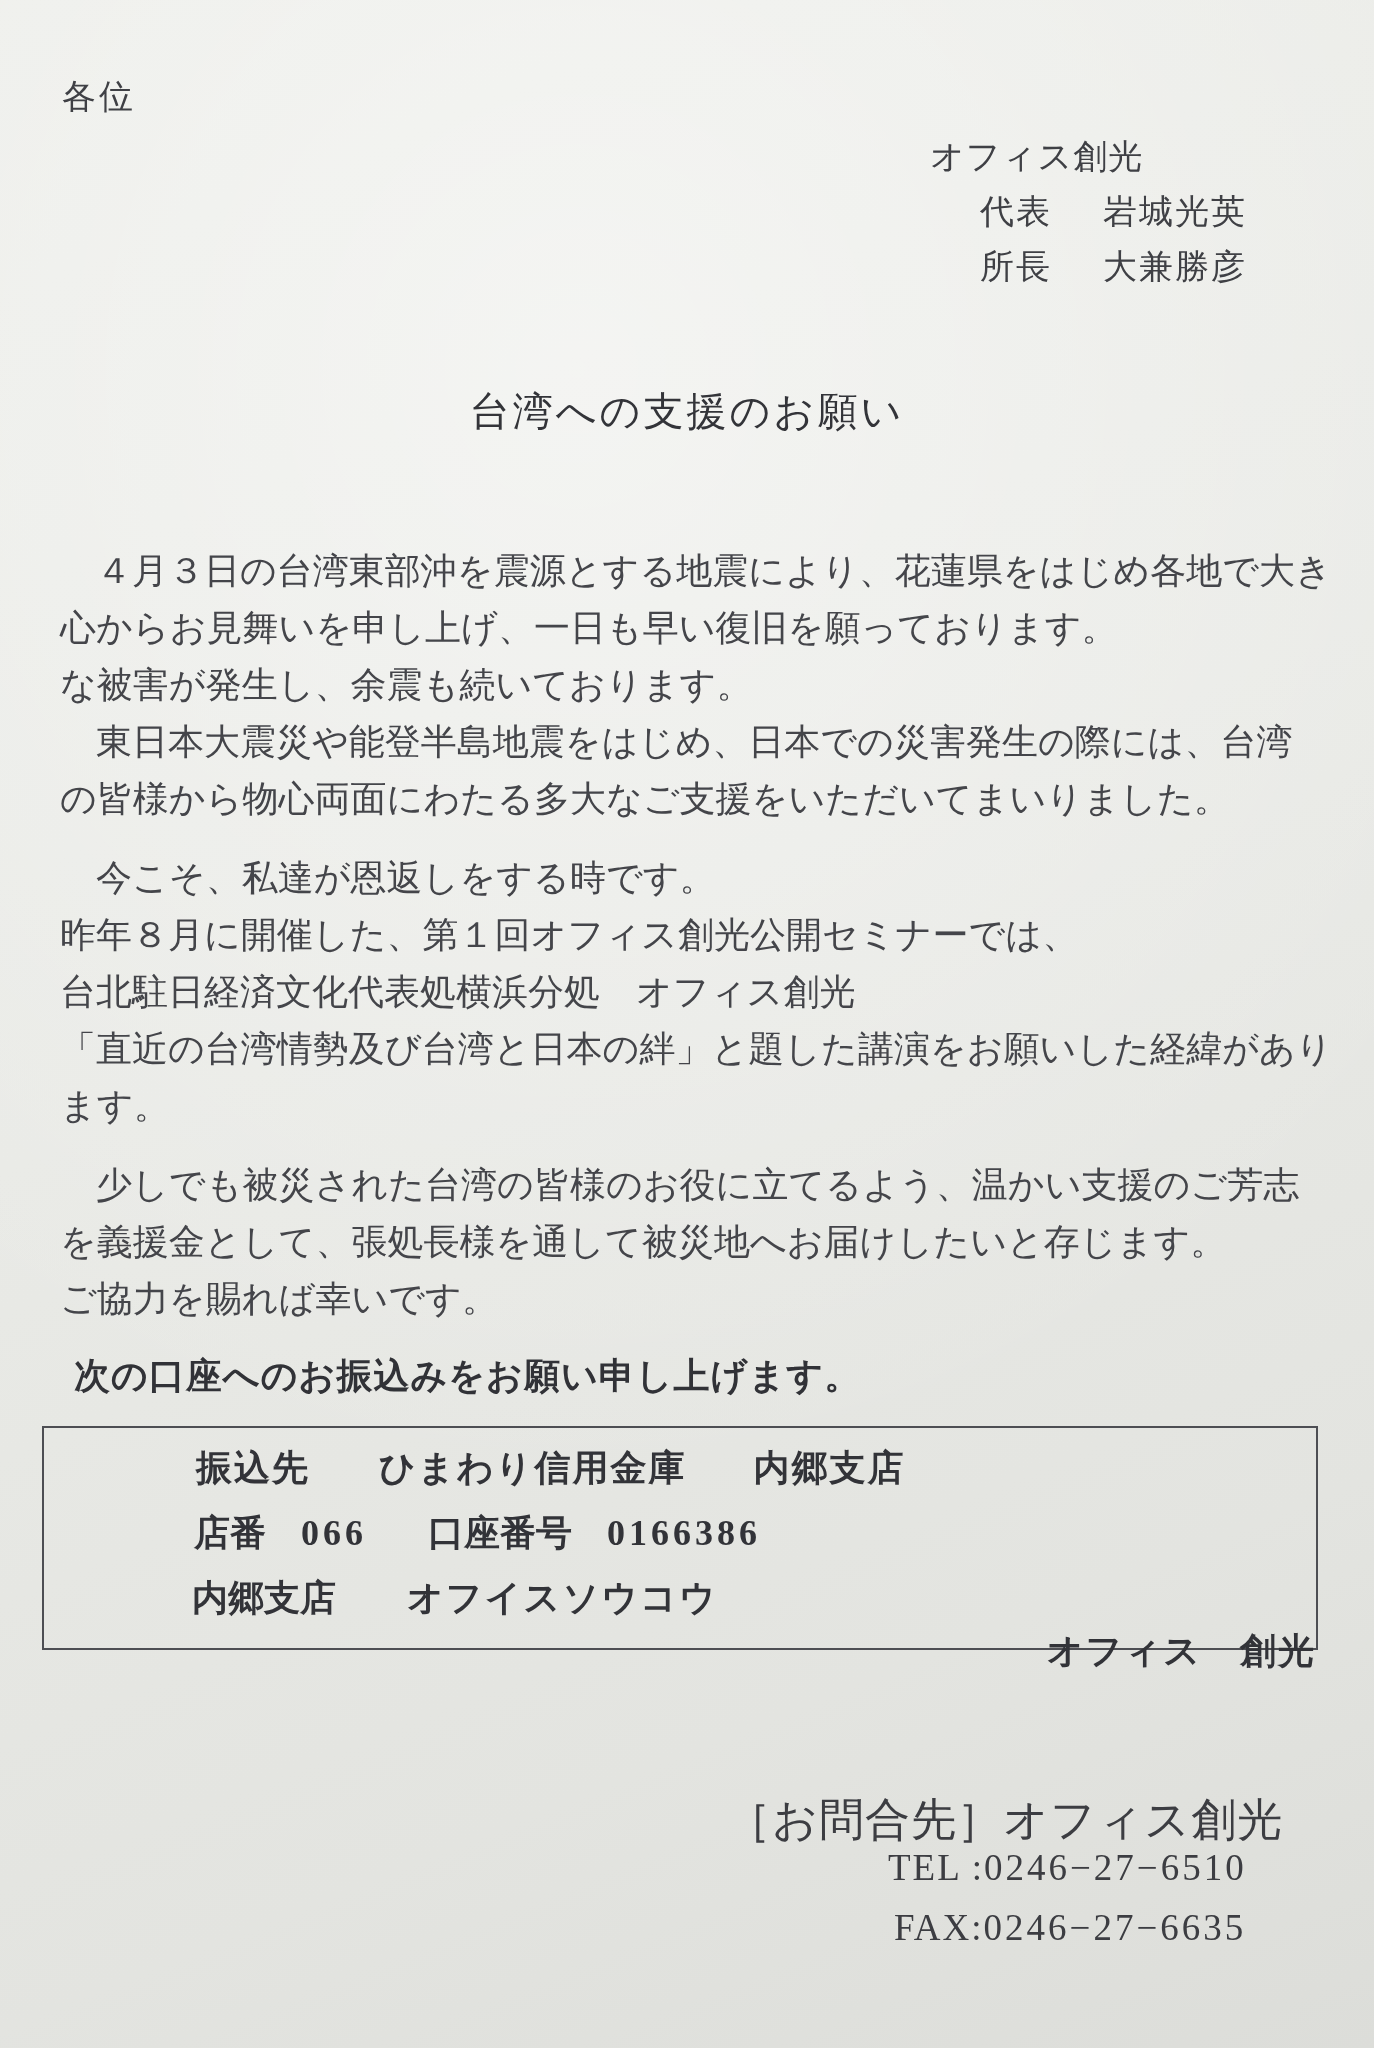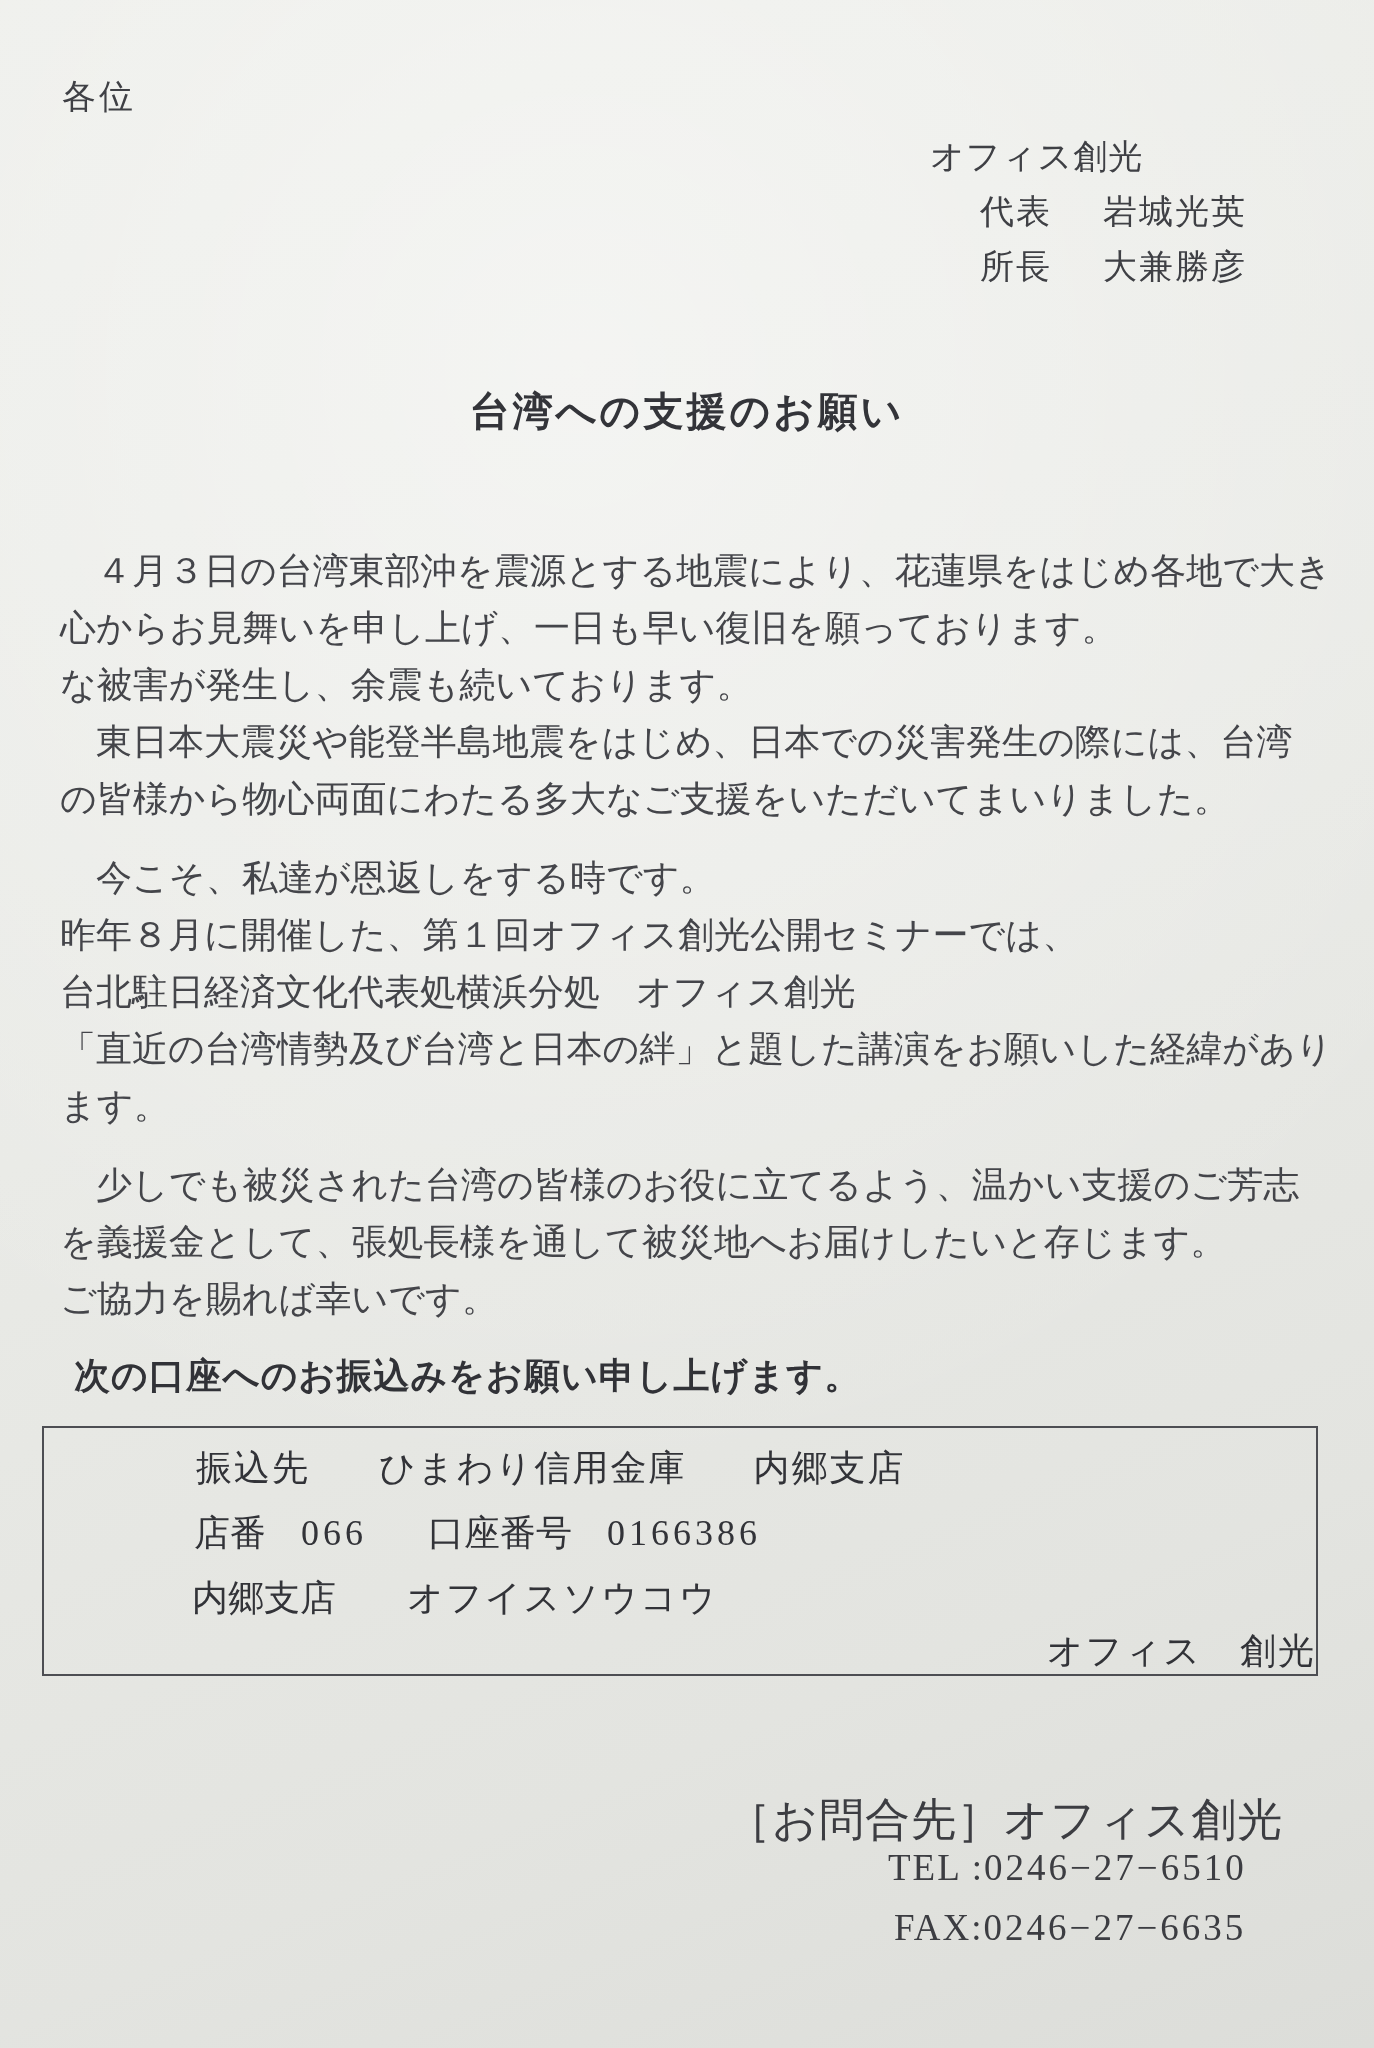--- a/index.html
+++ b/index.html
@@ -19,36 +19,36 @@
     font-size:34px;color:#3f4045;letter-spacing:3px;
   }
   .sender{position:absolute;left:930px;top:134px;font-size:34px;color:#3f4045;}
   .sender .org{letter-spacing:1px;}
   .sender .row{display:flex;margin-top:9px;padding-left:50px;}
   .sender .row .lbl{width:123px;letter-spacing:2px;}
   .sender .row .nm{letter-spacing:2px;}
   .title{
     position:absolute;left:0;right:0;top:384px;
     margin:0;text-align:center;
-    font-size:40px;font-weight:bold;color:#333439;letter-spacing:3px;
+    font-size:40px;font-weight:normal;color:#333439;letter-spacing:3px;
   }
   .body{
     position:absolute;left:60px;top:543px;width:1280px;
     font-size:36px;line-height:57px;color:#44454a;
   }
   .para{margin:0 0 22px 0;}
   .para:last-child{margin-bottom:0;}
   .transfer-intro{
     position:absolute;left:74px;top:1352px;
     font-size:36px;font-weight:bold;color:#313237;letter-spacing:1px;
   }
   .bank-box{
-    position:absolute;left:42px;top:1426px;width:1276px;height:250px;
+    position:absolute;left:42px;top:1426px;width:1276px;height:224px;
     border:2px solid #4d4e53;box-sizing:border-box;
-    font-weight:normal;color:#323338;font-size:36px;
+    font-weight:bold;color:#323338;font-size:36px;
   }
   .bank-line1{margin:16px 0 0 152px;letter-spacing:2px;}
   .bank-line1 .bank{margin-left:58px;}
   .bank-line1 .branch{margin-left:56px;}
   .bank-line2{margin:16px 0 0 150px;}
   .bank-line2 .num{font-family:"Liberation Serif","DejaVu Serif",serif;letter-spacing:4px;margin-left:26px;}
   .bank-line2 .acctlbl{margin-left:52px;}
   .bank-line3{margin:16px 0 0 148px;}
   .bank-line3 .kana{margin-left:62px;letter-spacing:2px;}
   .bank-line4{margin:4px 0 0 305px;letter-spacing:2px;text-align:right;}

